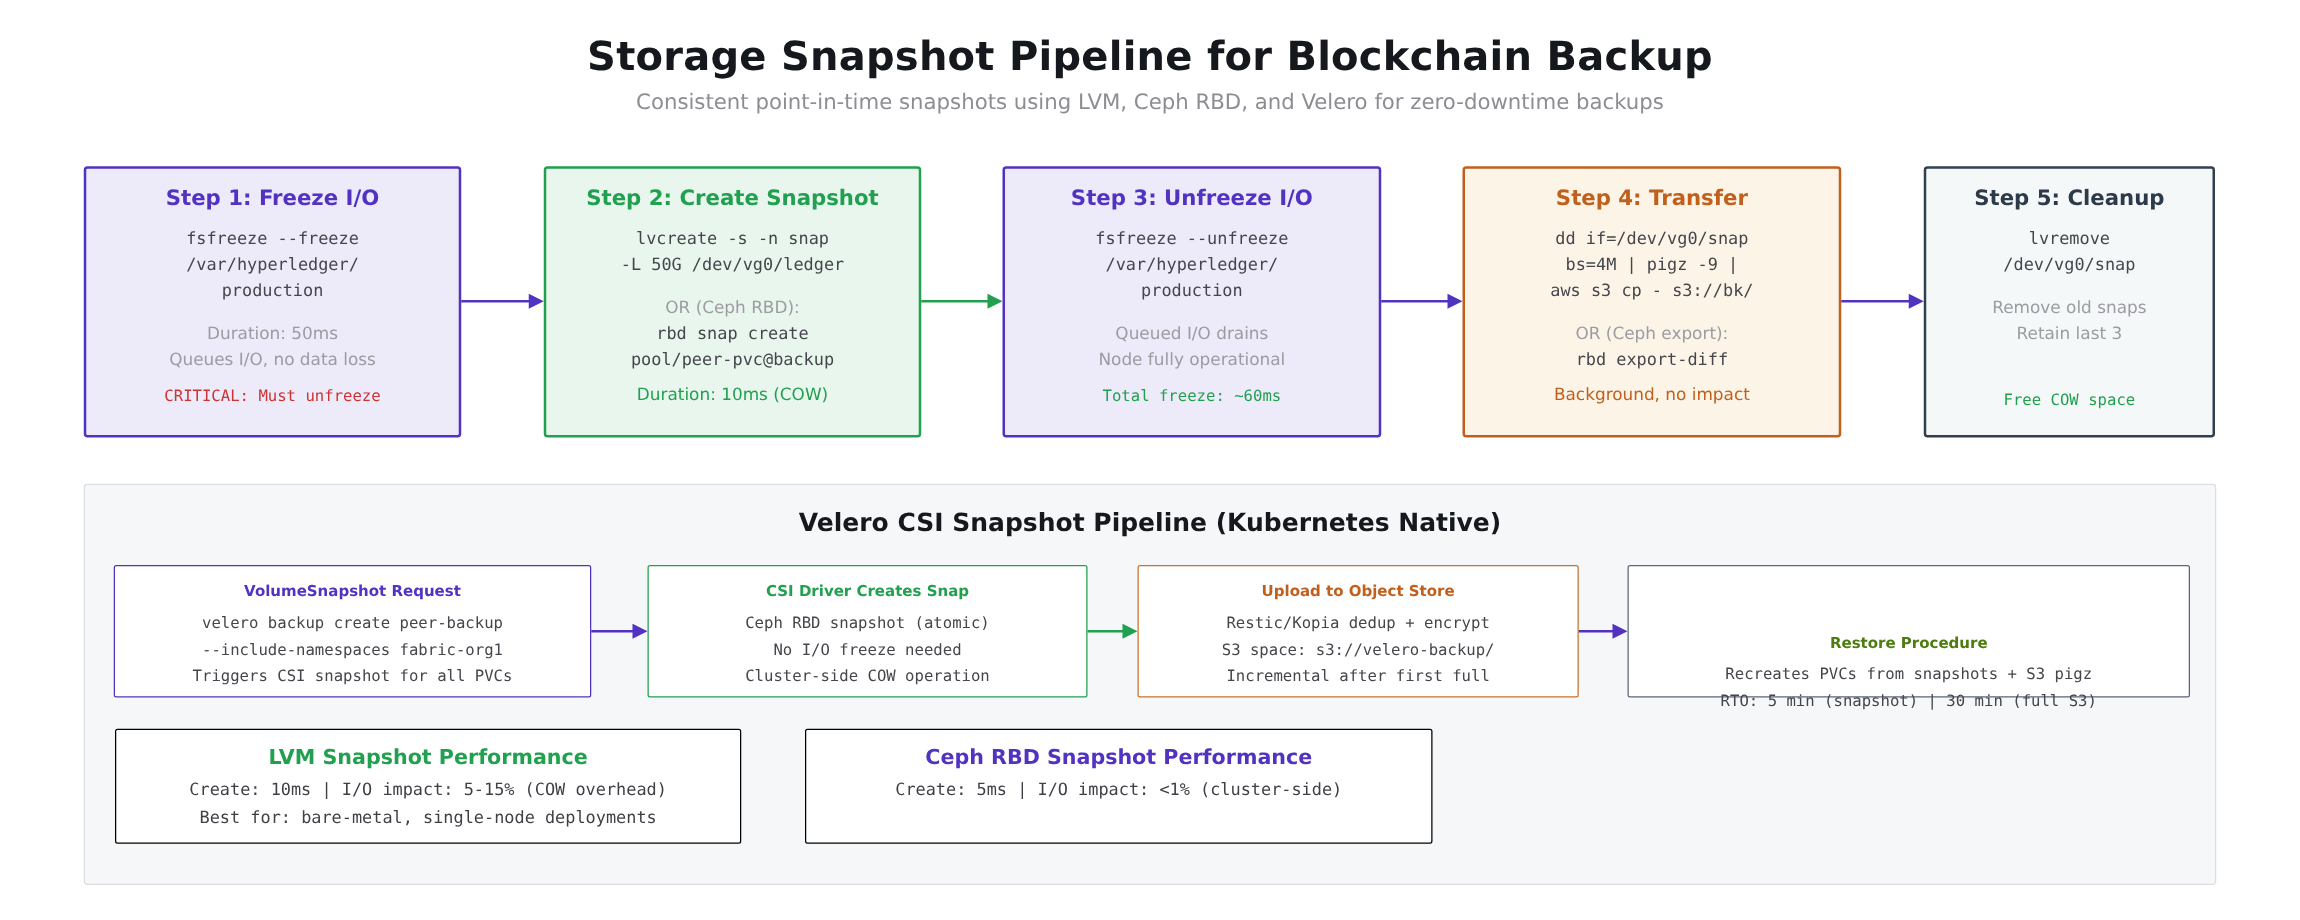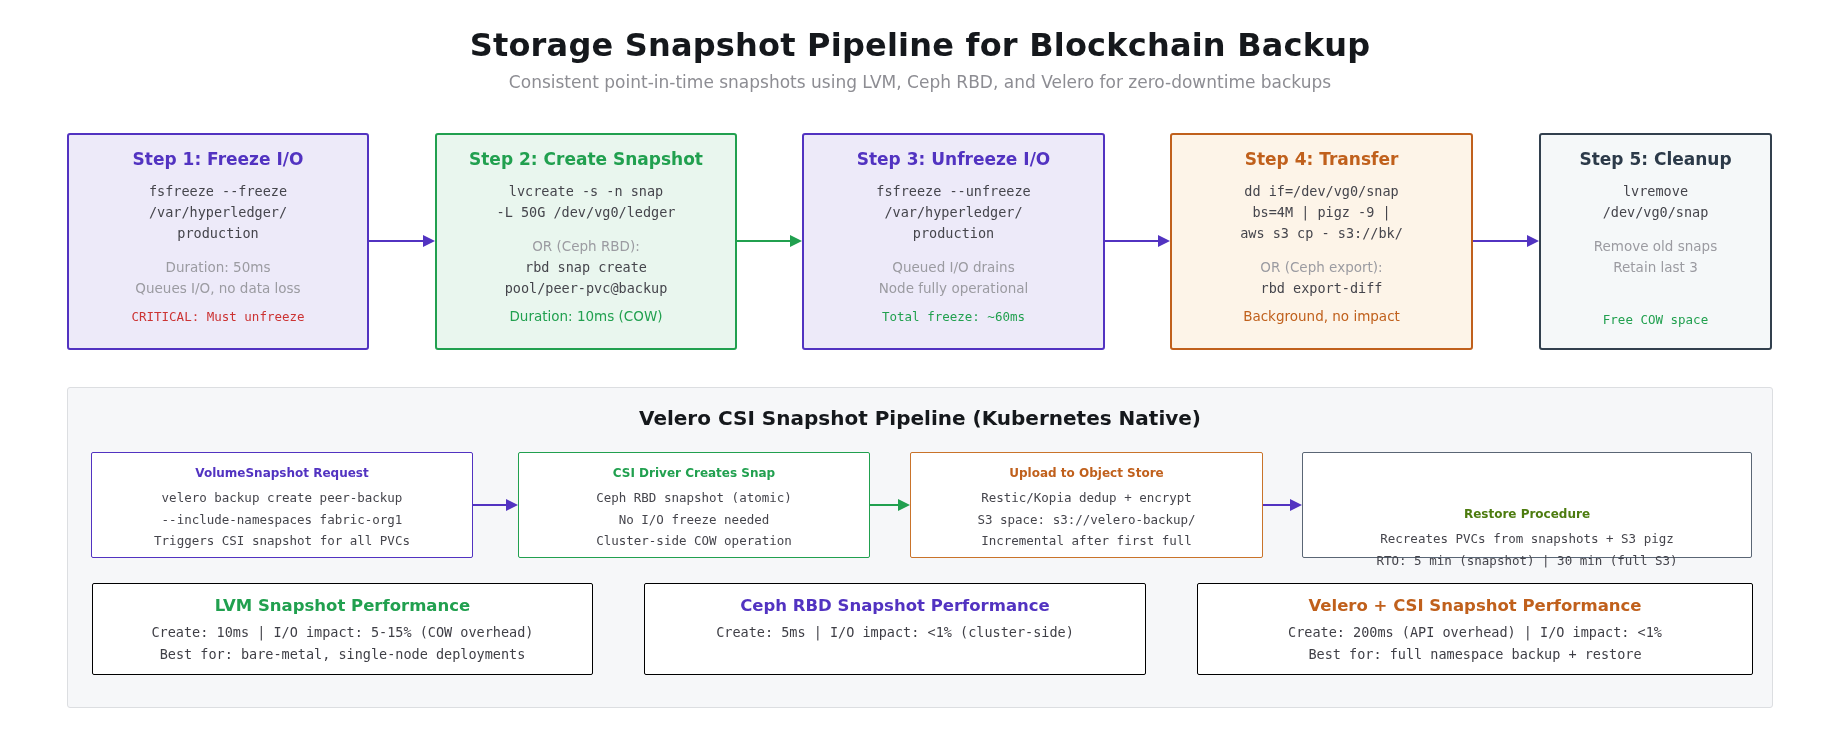--- a/index.html
+++ b/index.html
@@ -195,19 +195,14 @@
     <div class="gtitle">LVM Snapshot Performance</div>
     <div class="mline">Create: 10ms | I/O impact: 5-15% (COW overhead)</div>
     <div class="mline">Best for: bare-metal, single-node deployments</div>
   </div>
 
   <div class="perf b-purple" style="left:644px;width:502px;">
     <div class="gtitle">Ceph RBD Snapshot Performance</div>
     <div class="mline">Create: 5ms | I/O impact: &lt;1% (cluster-side)</div>
   </div>
 
-  <div class="perf b-orange" style="left:1197px;width:556px;">
-    <div class="gtitle">Velero + CSI Snapshot Performance</div>
-    <div class="mline">Create: 200ms (API overhead) | I/O impact: &lt;1%</div>
-    <div class="mline">Best for: full namespace backup + restore</div>
-  </div>
 
 </div>
 
 </body></html>

